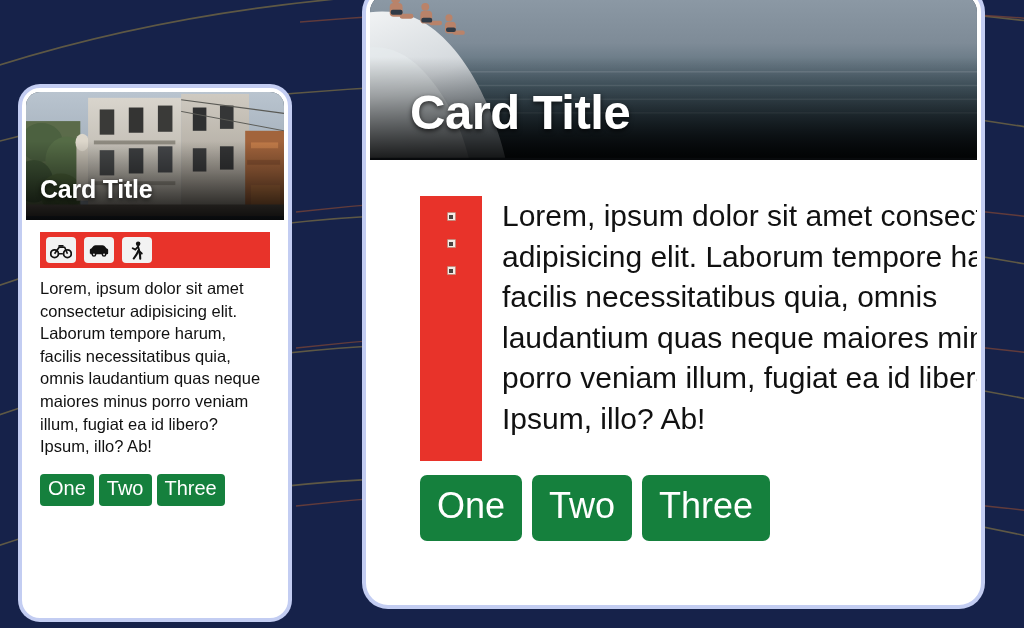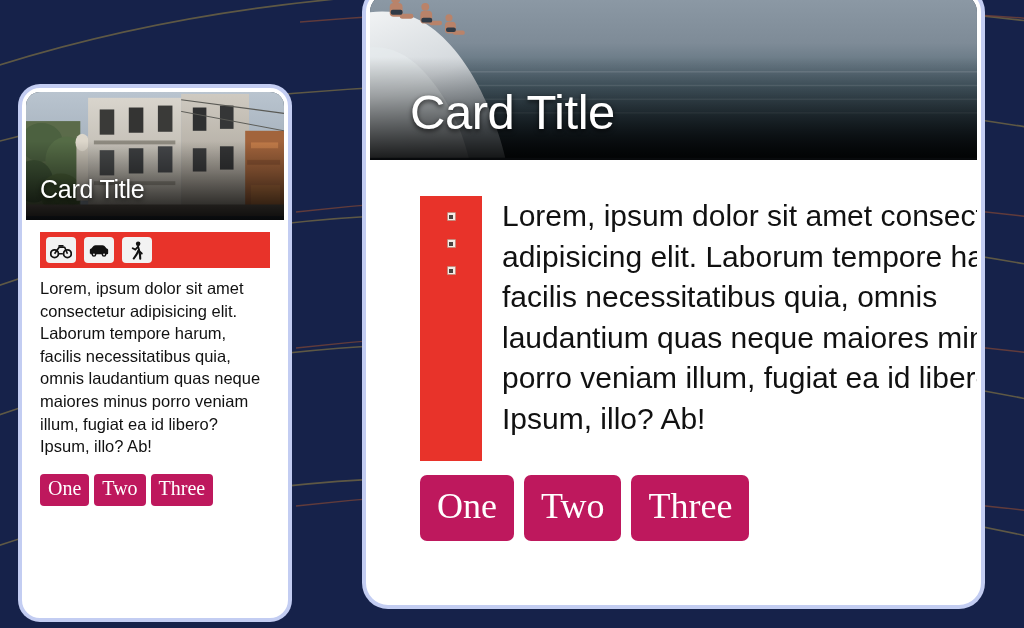--- a/index.html
+++ b/index.html
@@ -52,21 +52,21 @@
   .card-media-scrim {
     position: absolute;
     left: 0; right: 0; bottom: 0;
     height: 62%;
     background: linear-gradient(to bottom, rgba(0,0,0,0) 0%, rgba(0,0,0,0.30) 38%, rgba(0,0,0,0.88) 100%);
   }
 
   .card-title {
     position: absolute;
     color: #ffffff;
-    font-weight: normal;
+    font-weight: bold;
     letter-spacing: -0.01em;
     text-shadow: 0 2px 5px rgba(0,0,0,0.75);
     white-space: nowrap;
   }
 
   .card-body {
     background: #ffffff;
     box-sizing: border-box;
   }
 
@@ -86,24 +86,24 @@
   }
 
   .card-text {
     color: #111111;
     font-weight: normal;
   }
 
   .btn-row { display: flex; }
 
   .btn {
-    background: #be185d;
+    background: #15803d;
     color: #ffffff;
     border: 0;
-    font-family: Liberation Serif, serif;
+    font-family: Liberation Sans, sans-serif;
     display: flex;
     align-items: center;
     justify-content: center;
     box-sizing: border-box;
     white-space: nowrap;
   }
 
   
   #card-left {
     left: 22px;

